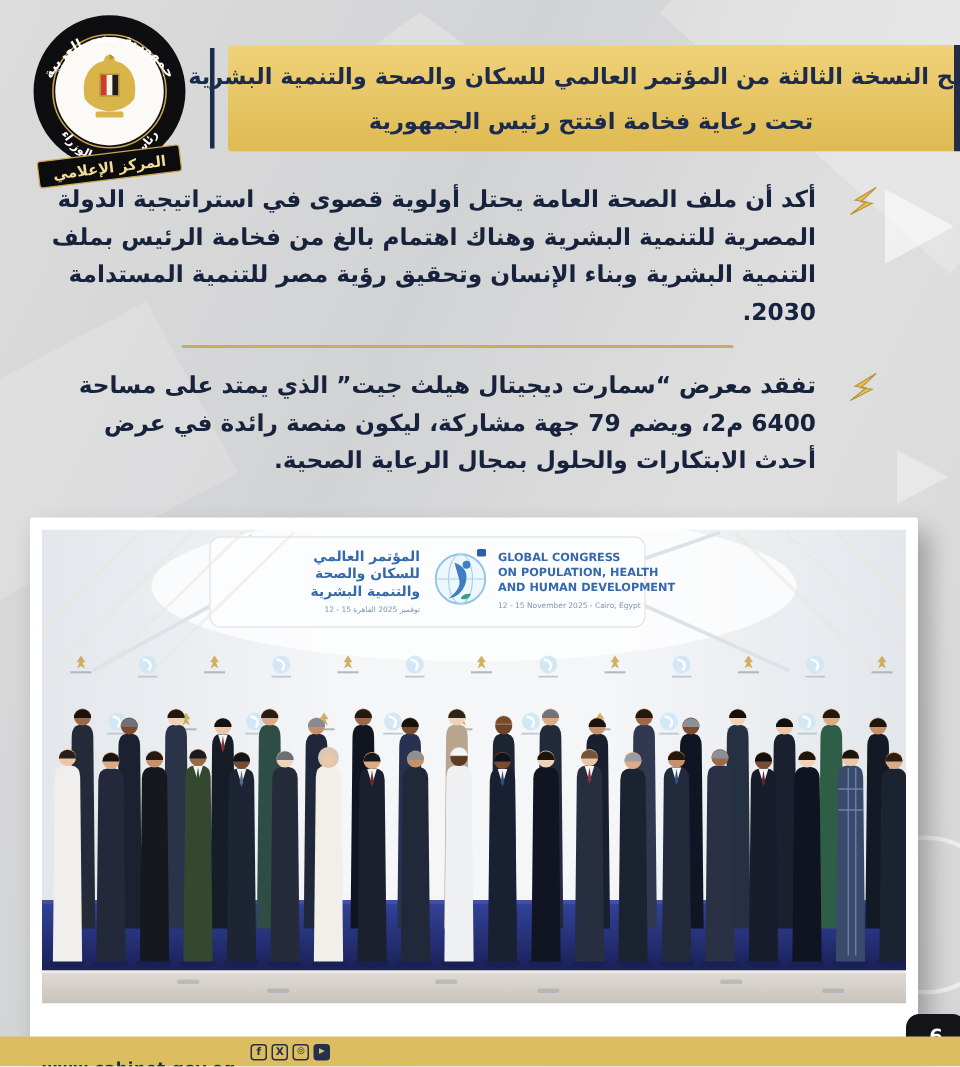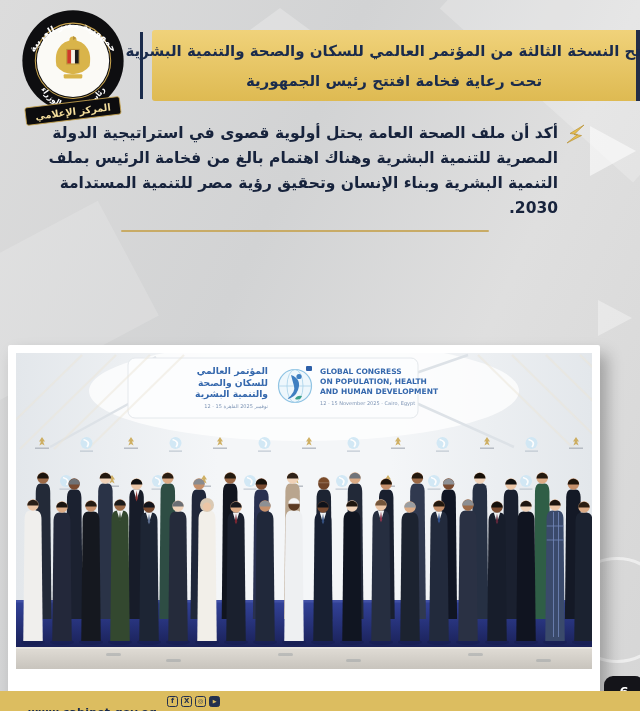--- a/index.html
+++ b/index.html
@@ -23,27 +23,27 @@
   .v-line{position:absolute;left:140px;top:32px;width:3px;height:67px;background:#1a2b4c;}
   .banner{position:absolute;left:152px;top:30px;width:488px;height:71px;box-sizing:border-box;
           background:linear-gradient(180deg,#eecd72,#deba52);color:#1a2b4c;
           border-right:4px solid #232d47;border-radius:3px 0 0 3px;
           display:flex;flex-direction:column;justify-content:center;align-items:center;
           font-weight:700;font-size:15px;line-height:30px;text-align:center;}
   .banner div{white-space:nowrap;}
 
   
   .bullets{position:absolute;left:24px;top:121px;width:562px;direction:rtl;}
-  .bullet{display:flex;align-items:flex-start;gap:7px;}
+  .bullet{display:flex;align-items:flex-start;gap:21px;}
   .bullet .chev{flex-shrink:0;margin-top:3px;}
   .bullet .txt{flex:1;color:#17233c;font-weight:700;font-size:15.5px;line-height:25px;text-align:right;}
   .sep{height:2px;width:368px;background:#c8ab66;margin:9px auto 13px;border-radius:1px;}
 
   
-  .photo-card{position:absolute;left:8px;top:345px;width:592px;height:366px;box-sizing:border-box;
+  .photo-card{position:absolute;left:20px;top:345px;width:592px;height:366px;box-sizing:border-box;
               background:#fff;padding:8px;border-radius:2px;
               box-shadow:7px 9px 16px rgba(0,0,0,.28);}
   .photo-card svg{display:block;}
 
   
   .page-badge{position:absolute;right:-4px;top:676px;width:40px;height:31px;background:#141419;
               border-radius:9px;color:#fff;font-size:13px;font-weight:700;
               display:flex;align-items:center;justify-content:center;}
 
   
@@ -107,20 +107,26 @@
   </div>
 
   <div class="bullets">
     <div class="bullet">
       <svg class="chev" width="21" height="23" viewBox="0 0 21 23">
         <path d="M19,1 L5,9.5 L12.5,10.5 L2,19 L16.5,11.5 L9,10.5 Z" fill="#e9c04f" stroke="#b8923a" stroke-width="0.7"></path>
       </svg>
       <div class="txt">أكد أن ملف الصحة العامة يحتل أولوية قصوى في استراتيجية الدولة المصرية للتنمية البشرية وهناك اهتمام بالغ من فخامة الرئيس بملف التنمية البشرية وبناء الإنسان وتحقيق رؤية مصر للتنمية المستدامة 2030.</div>
     </div>
     <div class="sep"></div>
+    <div class="bullet">
+      <svg class="chev" width="21" height="23" viewBox="0 0 21 23">
+        <path d="M19,1 L5,9.5 L12.5,10.5 L2,19 L16.5,11.5 L9,10.5 Z" fill="#e9c04f" stroke="#b8923a" stroke-width="0.7"></path>
+      </svg>
+      <div class="txt">تفقد معرض “سمارت ديجيتال هيلث جيت” الذي يمتد على مساحة 6400 م2، ويضم 79 جهة مشاركة، ليكون منصة رائدة في عرض أحدث الابتكارات والحلول بمجال الرعاية الصحية.</div>
+    </div>
   </div>
 
   <div class="photo-card">
     <svg id="scene" width="576" height="316" viewBox="0 0 576 316">
       <defs>
         <linearGradient id="bgg" x1="0" y1="0" x2="1" y2="0">
           <stop offset="0" stop-color="#e3e7eb"></stop>
             <stop offset="0.35" stop-color="#f4f6f8"></stop>
           <stop offset="0.65" stop-color="#f4f6f8"></stop>
             <stop offset="1" stop-color="#e3e7eb"></stop>

